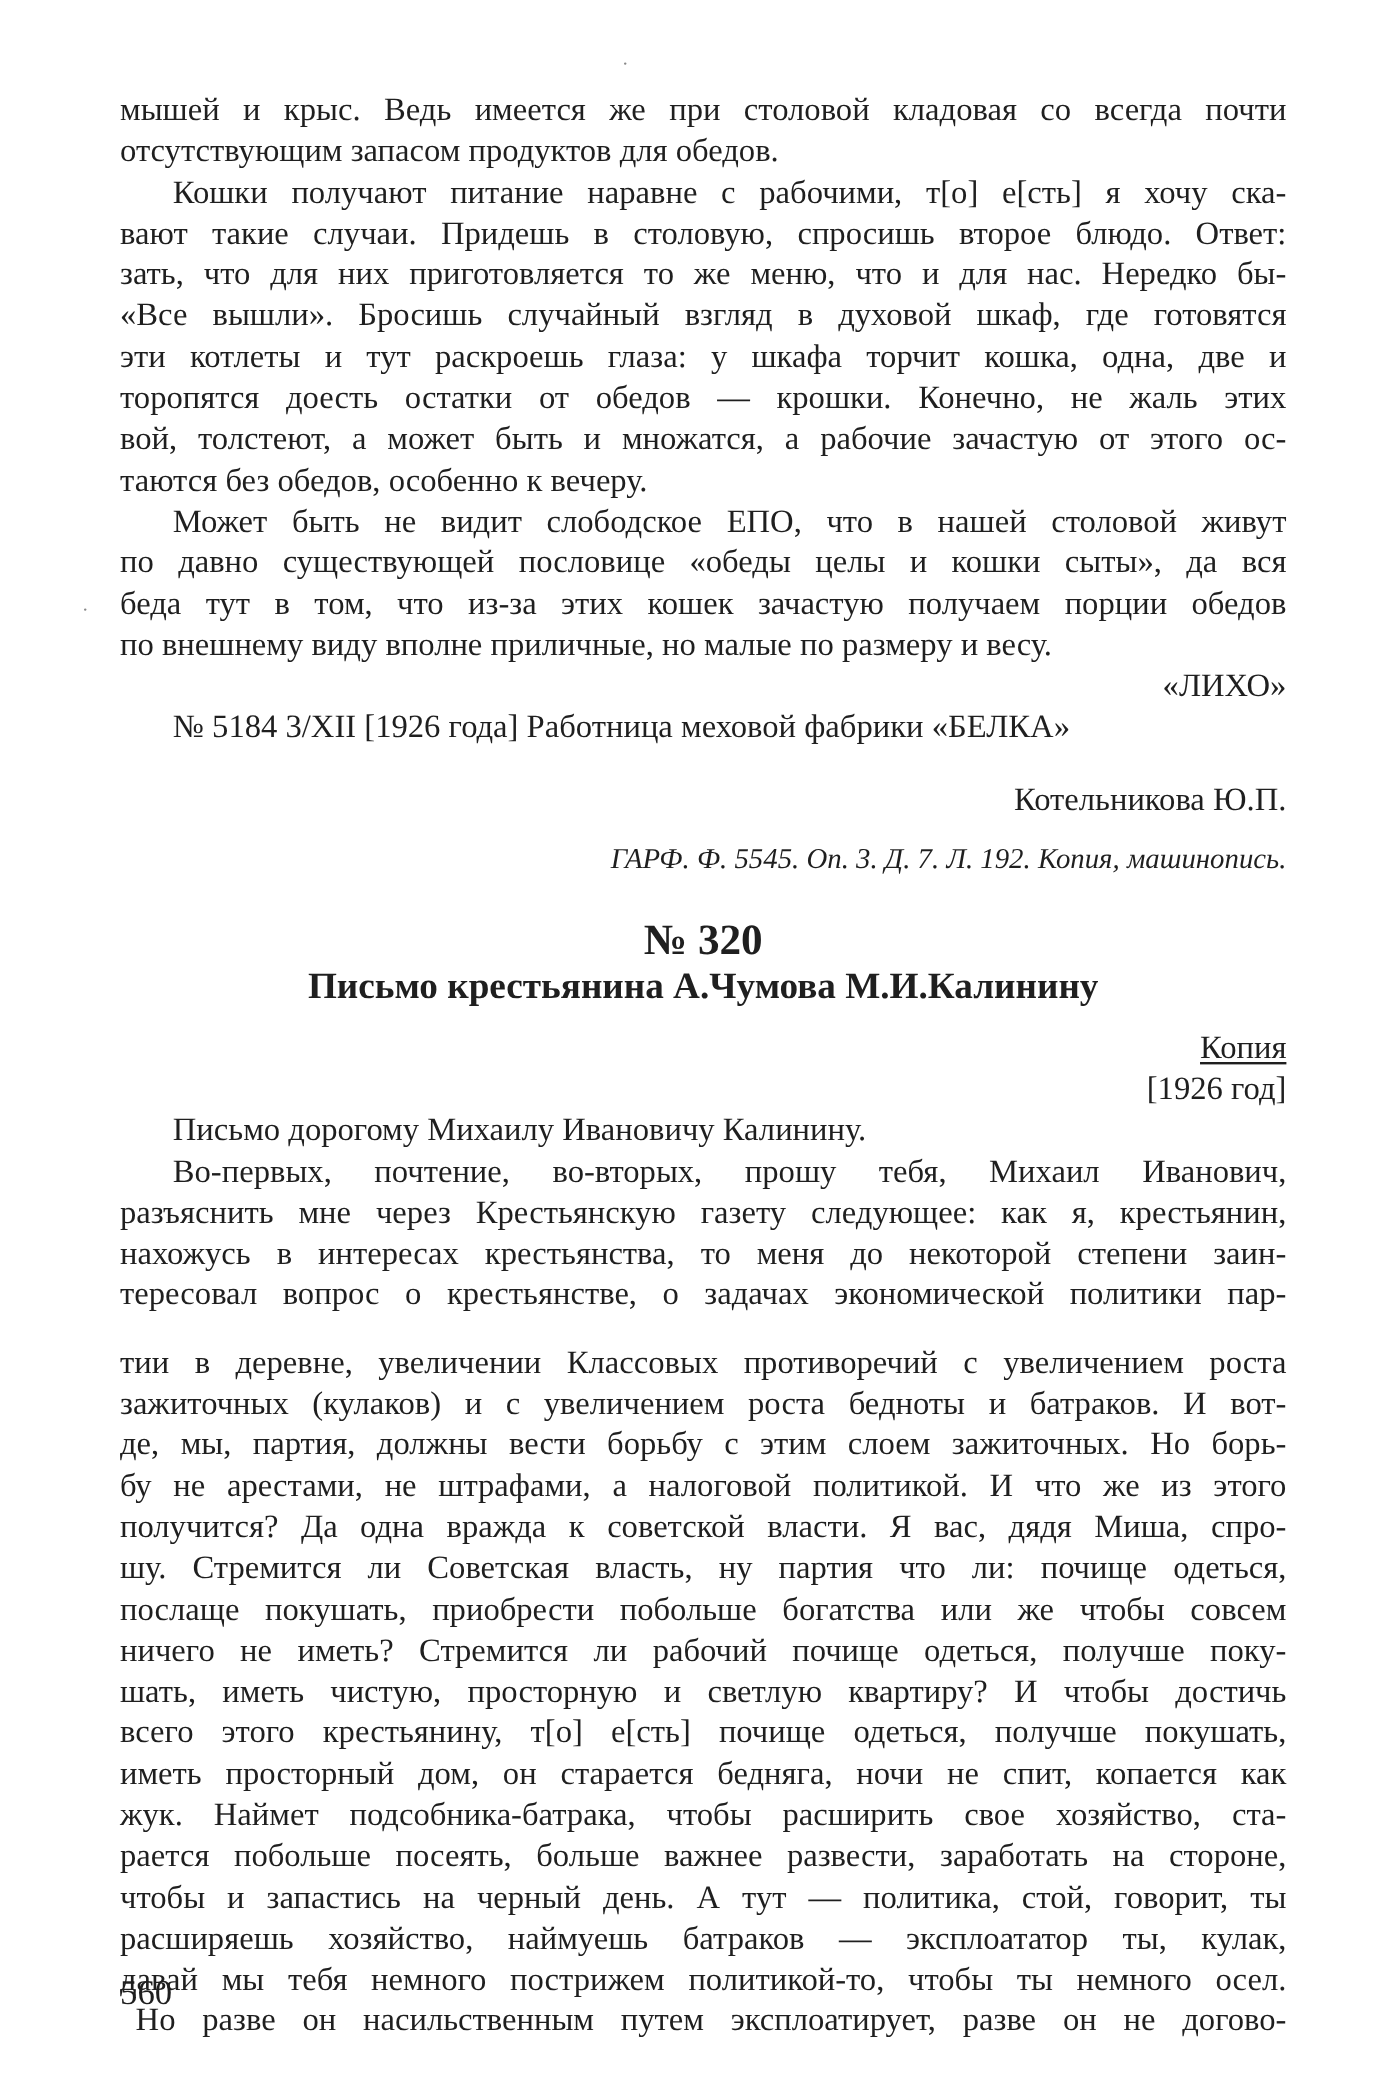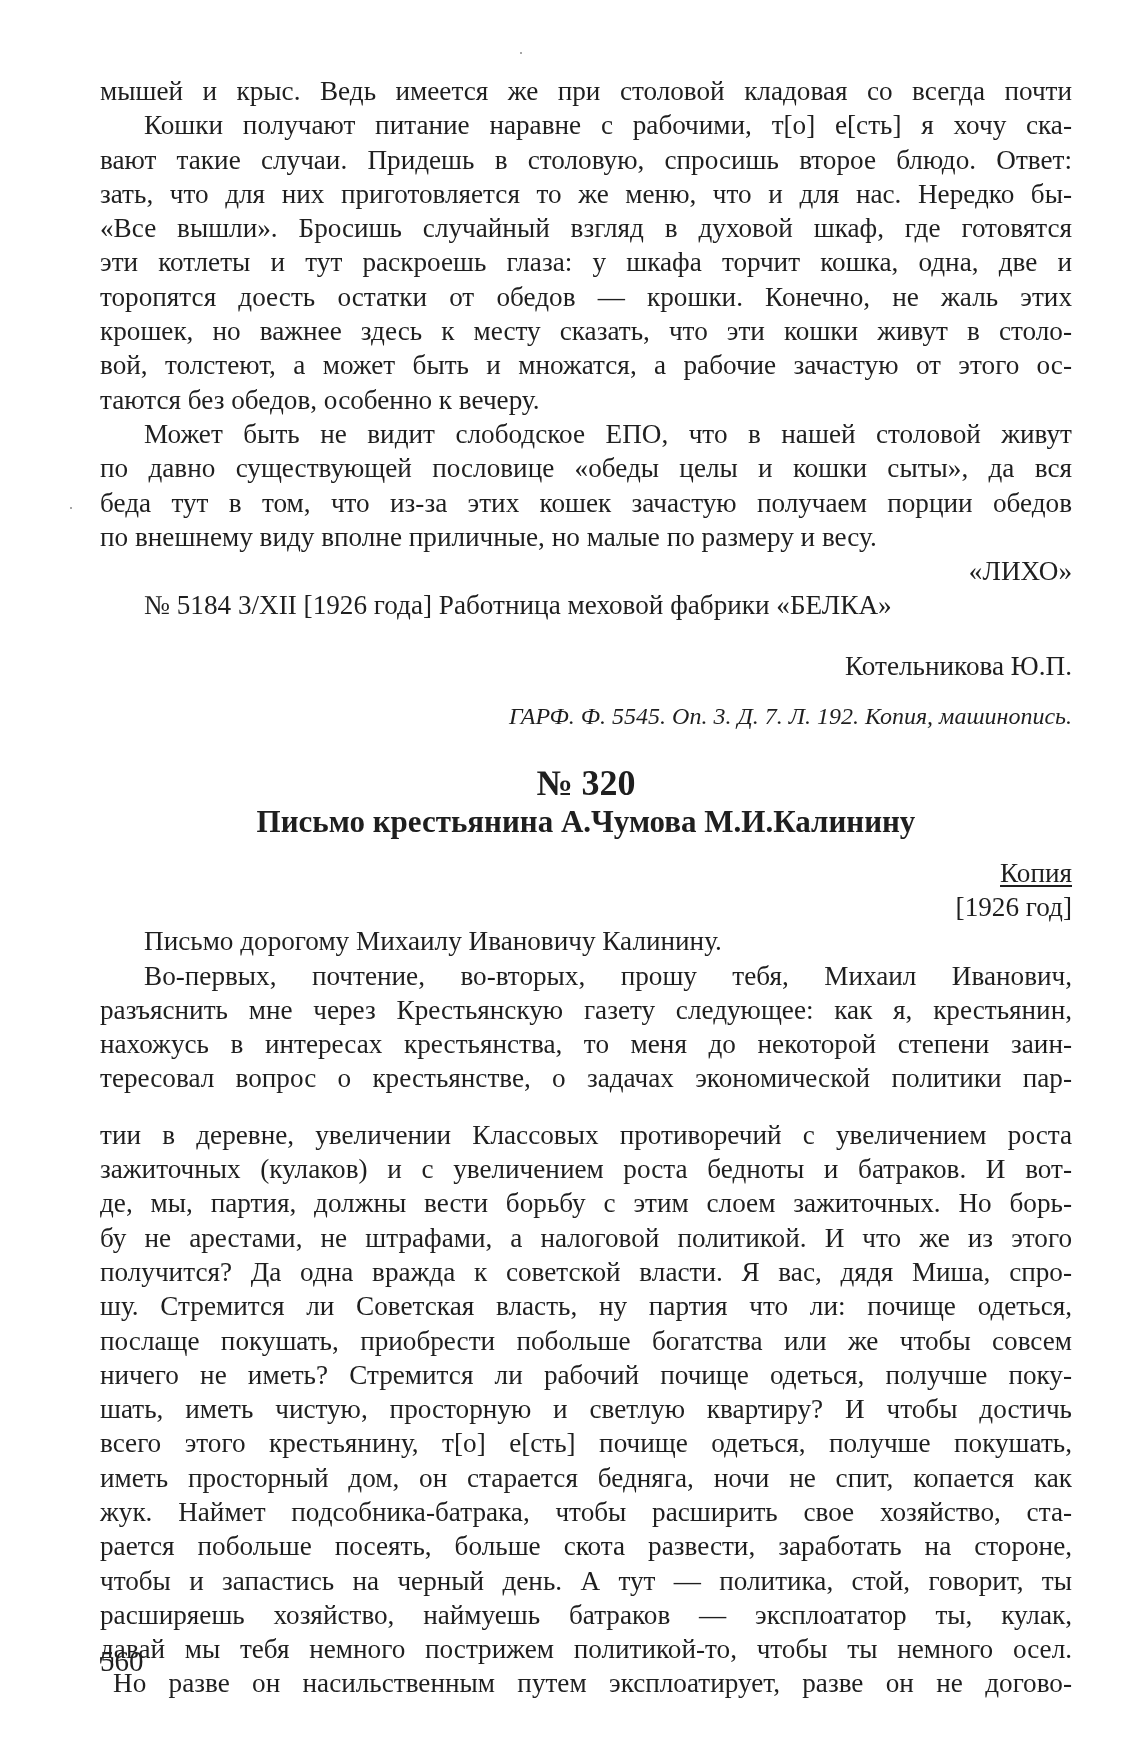--- a/index.html
+++ b/index.html
@@ -29,27 +29,27 @@
 </style>
 </head>
 <body>
 
 <div class="dot" style="left:520px;top:52px;"></div>
 <div class="dot" style="left:70px;top:507px;"></div>
 
 <div class="page">
   <div>
     <div class="ln" style="white-space: normal; overflow: visible;">мышей и крыс. Ведь имеется же при столовой кладовая со всегда почти</div>
+    <div class="ln last" style="white-space: normal; overflow: visible;">отсутствующим запасом продуктов для обедов.</div>
     <div class="ln ind" style="white-space: normal; overflow: visible;">Кошки получают питание наравне с рабочими, т[о] е[сть] я хочу ска-</div>
     <div class="ln" style="white-space: normal; overflow: visible;">вают такие случаи. Придешь в столовую, спросишь второе блюдо. Ответ:</div>
     <div class="ln" style="white-space: normal; overflow: visible;">зать, что для них приготовляется то же меню, что и для нас. Нередко бы-</div>
     <div class="ln" style="white-space: normal; overflow: visible;">«Все вышли». Бросишь случайный взгляд в духовой шкаф, где готовятся</div>
     <div class="ln" style="white-space: normal; overflow: visible;">эти котлеты и тут раскроешь глаза: у шкафа торчит кошка, одна, две и</div>
     <div class="ln" style="white-space: normal; overflow: visible;">торопятся доесть остатки от обедов — крошки. Конечно, не жаль этих</div>
-    <div class="ln" style="white-space: normal; overflow: visible;">крошек, но важнее здесь к месту сказать, что эти кошки живут в столо-</div>
     <div class="ln" style="white-space: normal; overflow: visible;">вой, толстеют, а может быть и множатся, а рабочие зачастую от этого ос-</div>
     <div class="ln last" style="white-space: normal; overflow: visible;">таются без обедов, особенно к вечеру.</div>
     <div class="ln ind" style="white-space: normal; overflow: visible;">Может быть не видит слободское ЕПО, что в нашей столовой живут</div>
     <div class="ln" style="white-space: normal; overflow: visible;">по давно существующей пословице «обеды целы и кошки сыты», да вся</div>
     <div class="ln" style="white-space: normal; overflow: visible;">беда тут в том, что из-за этих кошек зачастую получаем порции обедов</div>
     <div class="ln last" style="white-space: normal; overflow: visible;">по внешнему виду вполне приличные, но малые по размеру и весу.</div>
     <div class="ln right" style="white-space: normal; overflow: visible;">«ЛИХО»</div>
     <div class="ln last ind" style="white-space: normal; overflow: visible;">№ 5184 3/XII [1926 года] Работница меховой фабрики «БЕЛКА»</div>
     <div class="ln right" style="white-space: normal; overflow: visible; margin-top: 26px;">Котельникова Ю.П.</div>
     <div class="gap-s"></div>
@@ -74,21 +74,21 @@
     <div class="ln" style="white-space: normal; overflow: visible;">де, мы, партия, должны вести борьбу с этим слоем зажиточных. Но борь-</div>
     <div class="ln" style="white-space: normal; overflow: visible;">бу не арестами, не штрафами, а налоговой политикой. И что же из этого</div>
     <div class="ln" style="white-space: normal; overflow: visible;">получится? Да одна вражда к советской власти. Я вас, дядя Миша, спро-</div>
     <div class="ln" style="white-space: normal; overflow: visible;">шу. Стремится ли Советская власть, ну партия что ли: почище одеться,</div>
     <div class="ln" style="white-space: normal; overflow: visible;">послаще покушать, приобрести побольше богатства или же чтобы совсем</div>
     <div class="ln" style="white-space: normal; overflow: visible;">ничего не иметь? Стремится ли рабочий почище одеться, получше поку-</div>
     <div class="ln" style="white-space: normal; overflow: visible;">шать, иметь чистую, просторную и светлую квартиру? И чтобы достичь</div>
     <div class="ln" style="white-space: normal; overflow: visible;">всего этого крестьянину, т[о] е[сть] почище одеться, получше покушать,</div>
     <div class="ln" style="white-space: normal; overflow: visible;">иметь просторный дом, он старается бедняга, ночи не спит, копается как</div>
     <div class="ln" style="white-space: normal; overflow: visible;">жук. Наймет подсобника-батрака, чтобы расширить свое хозяйство, ста-</div>
-    <div class="ln" style="white-space: normal; overflow: visible;">рается побольше посеять, больше скота развести, заработать на стороне,</div>
+    <div class="ln" style="white-space: normal; overflow: visible;">рается побольше посеять, больше важнее развести, заработать на стороне,</div>
     <div class="ln" style="white-space: normal; overflow: visible;">чтобы и запастись на черный день. А тут — политика, стой, говорит, ты</div>
     <div class="ln" style="white-space: normal; overflow: visible;">расширяешь хозяйство, наймуешь батраков — эксплоататор ты, кулак,</div>
     <div class="ln" style="white-space: normal; overflow: visible;">давай мы тебя немного пострижем политикой-то, чтобы ты немного осел.</div>
     <div class="ln" style="white-space: normal; overflow: visible; margin-left: 13px;">Но разве он насильственным путем эксплоатирует, разве он не догово-</div>
   </div>
 </div>
 
 <div class="pagenum">560</div>
 
 </body></html>

